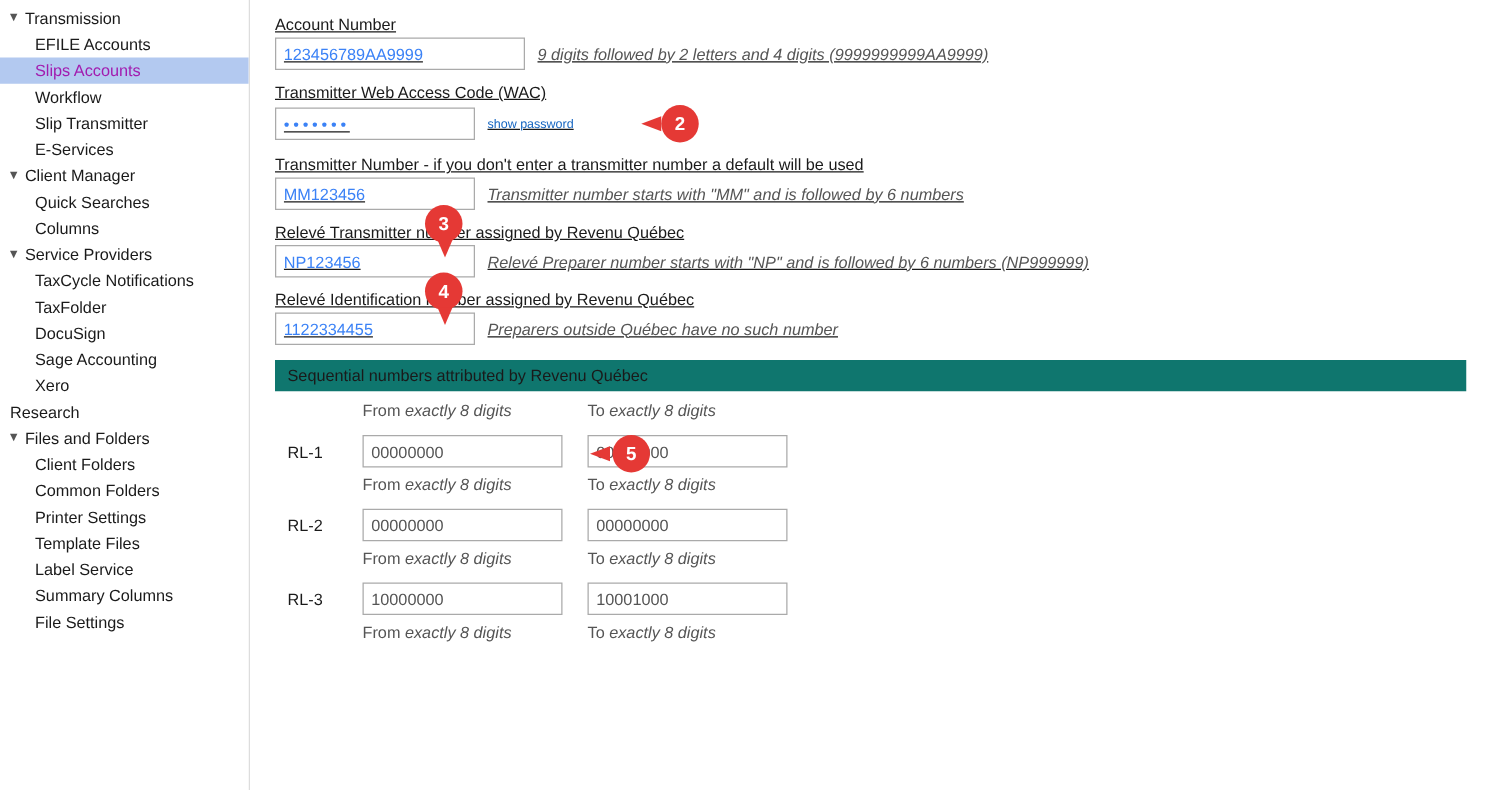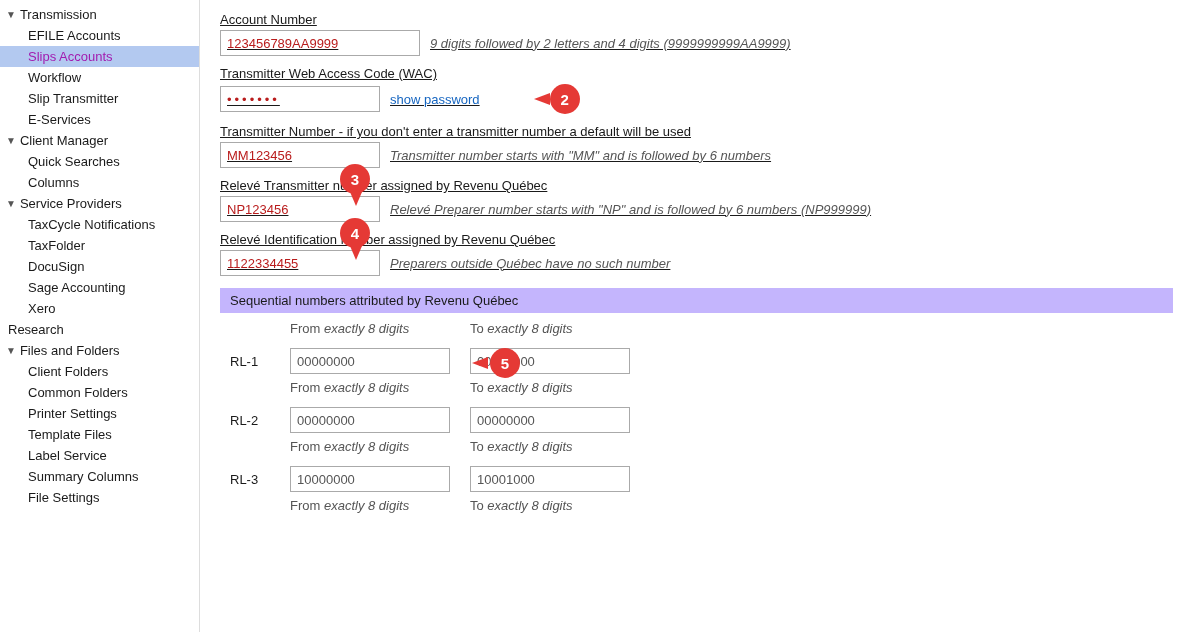--- a/index.html
+++ b/index.html
@@ -77,38 +77,38 @@
       gap: 10px;
     }
 
     .text-input {
       border: 1px solid #aaa;
       padding: 3px 6px;
       font-size: 13px;
       width: 160px;
       height: 26px;
       background: #fff;
-      color: #b91c1c;
+      color: #3b82f6;
     }
 
     .hint-text {
       font-style: italic;
       color: #555;
       font-size: 13px;
     }
 
     .link-text {
       color: #1565c0;
       cursor: pointer;
       text-decoration: none;
-      font-size: 13px;
+      font-size: 10px;
     }
 
     .section-header {
-      background: #c4b5fd;
+      background: #0f766e;
       padding: 5px 10px;
       font-size: 13px;
       color: #1a1a1a;
       margin: 12px 0 8px 0;
     }
 
     .sequential-table {
       margin-left: 10px;
     }
 

